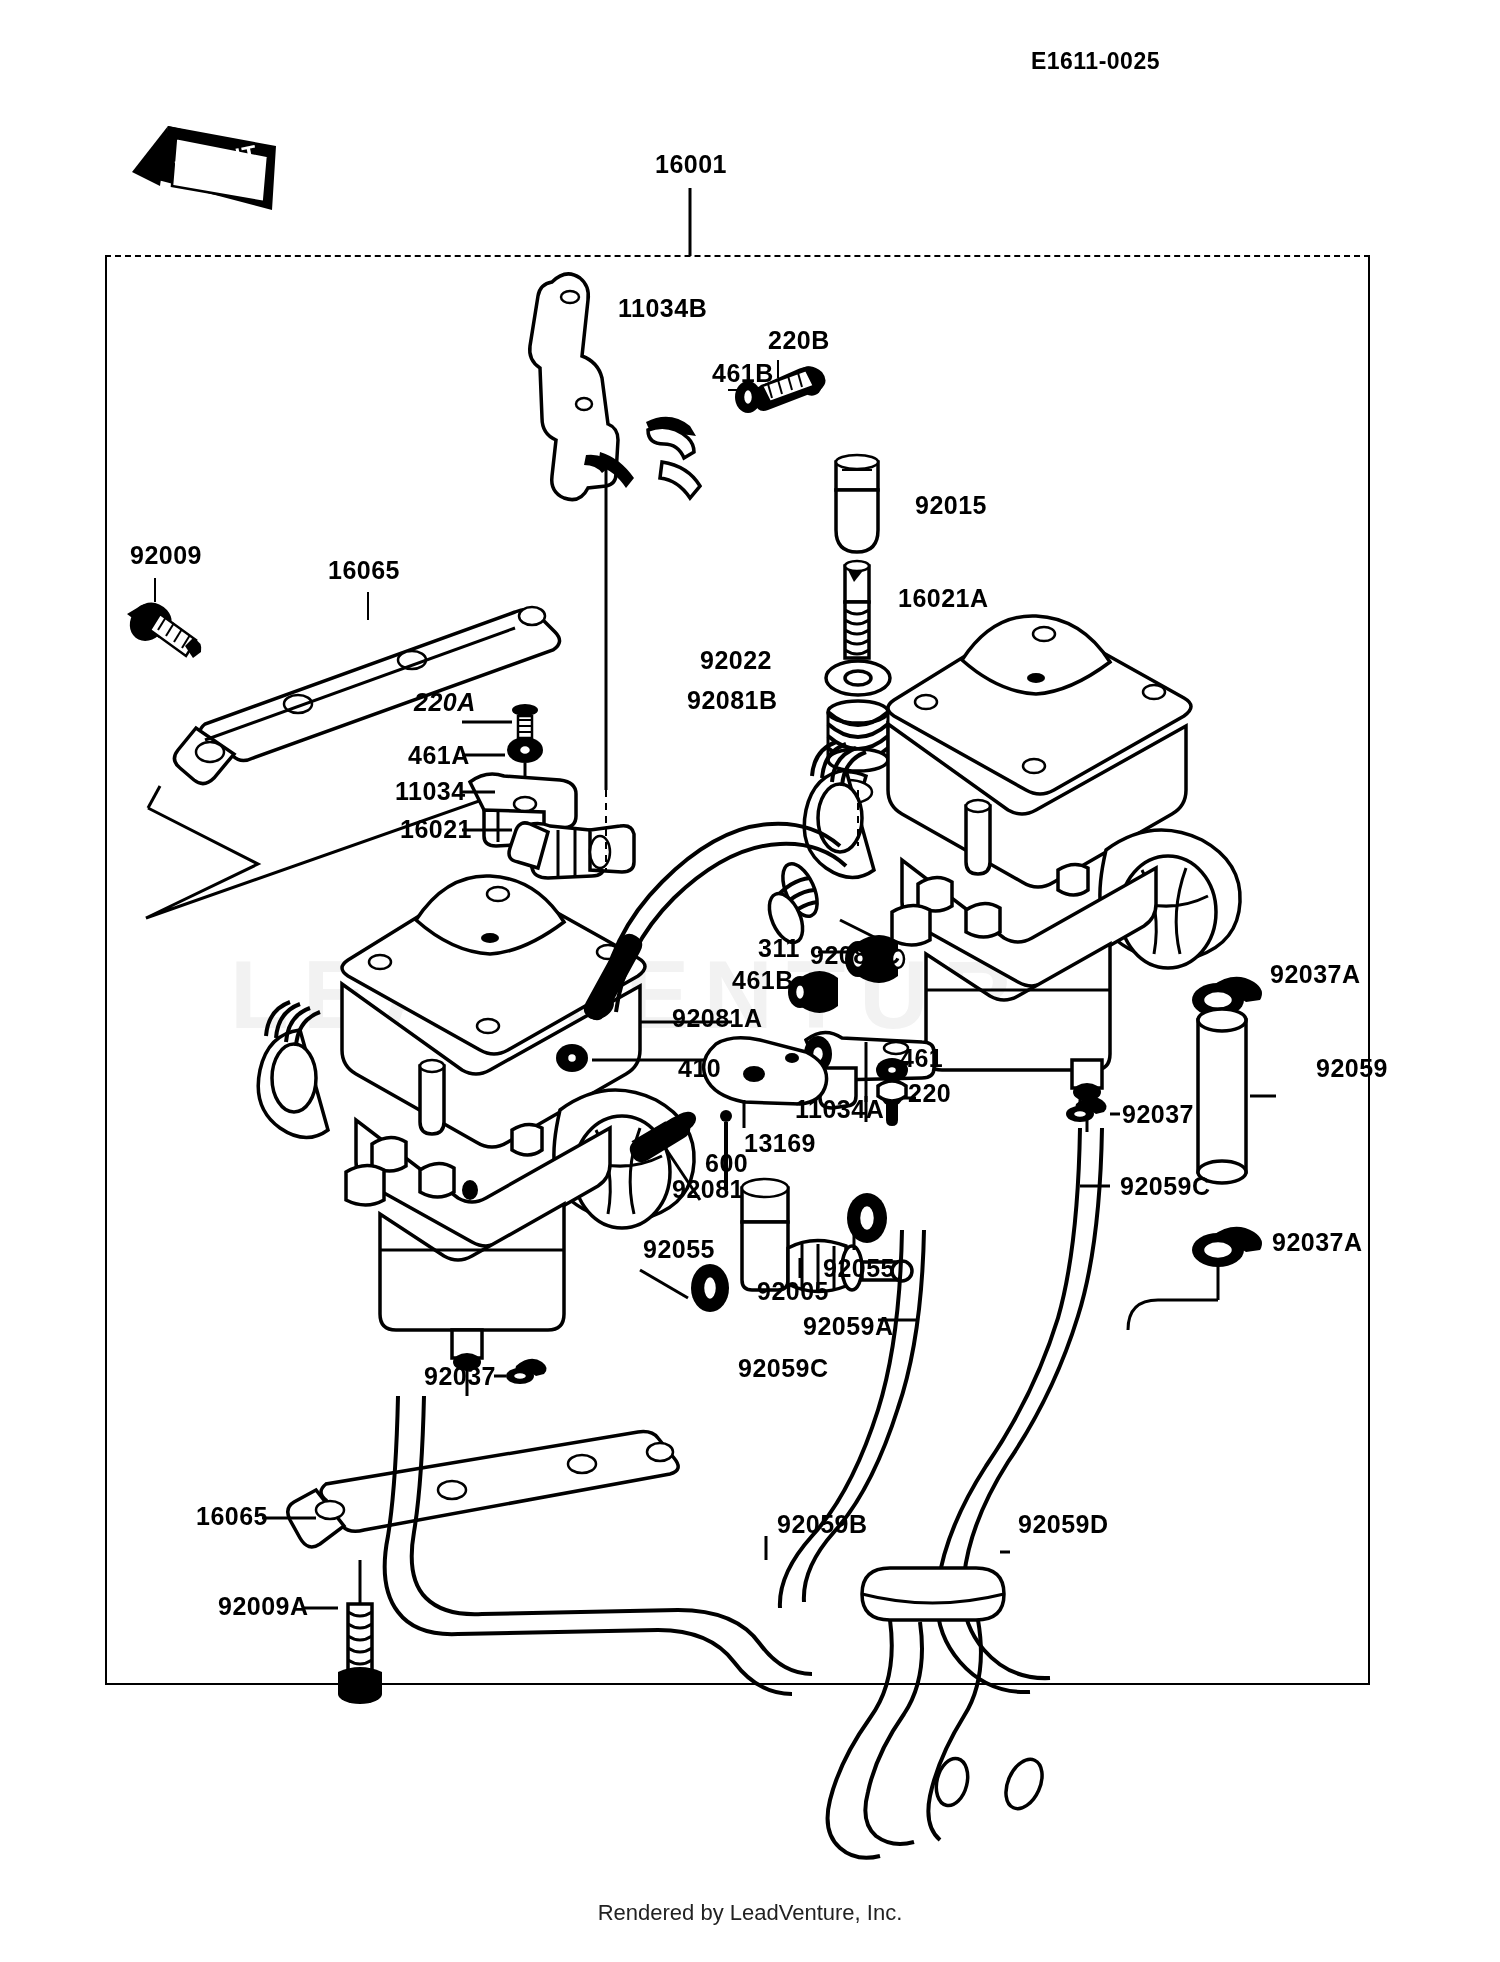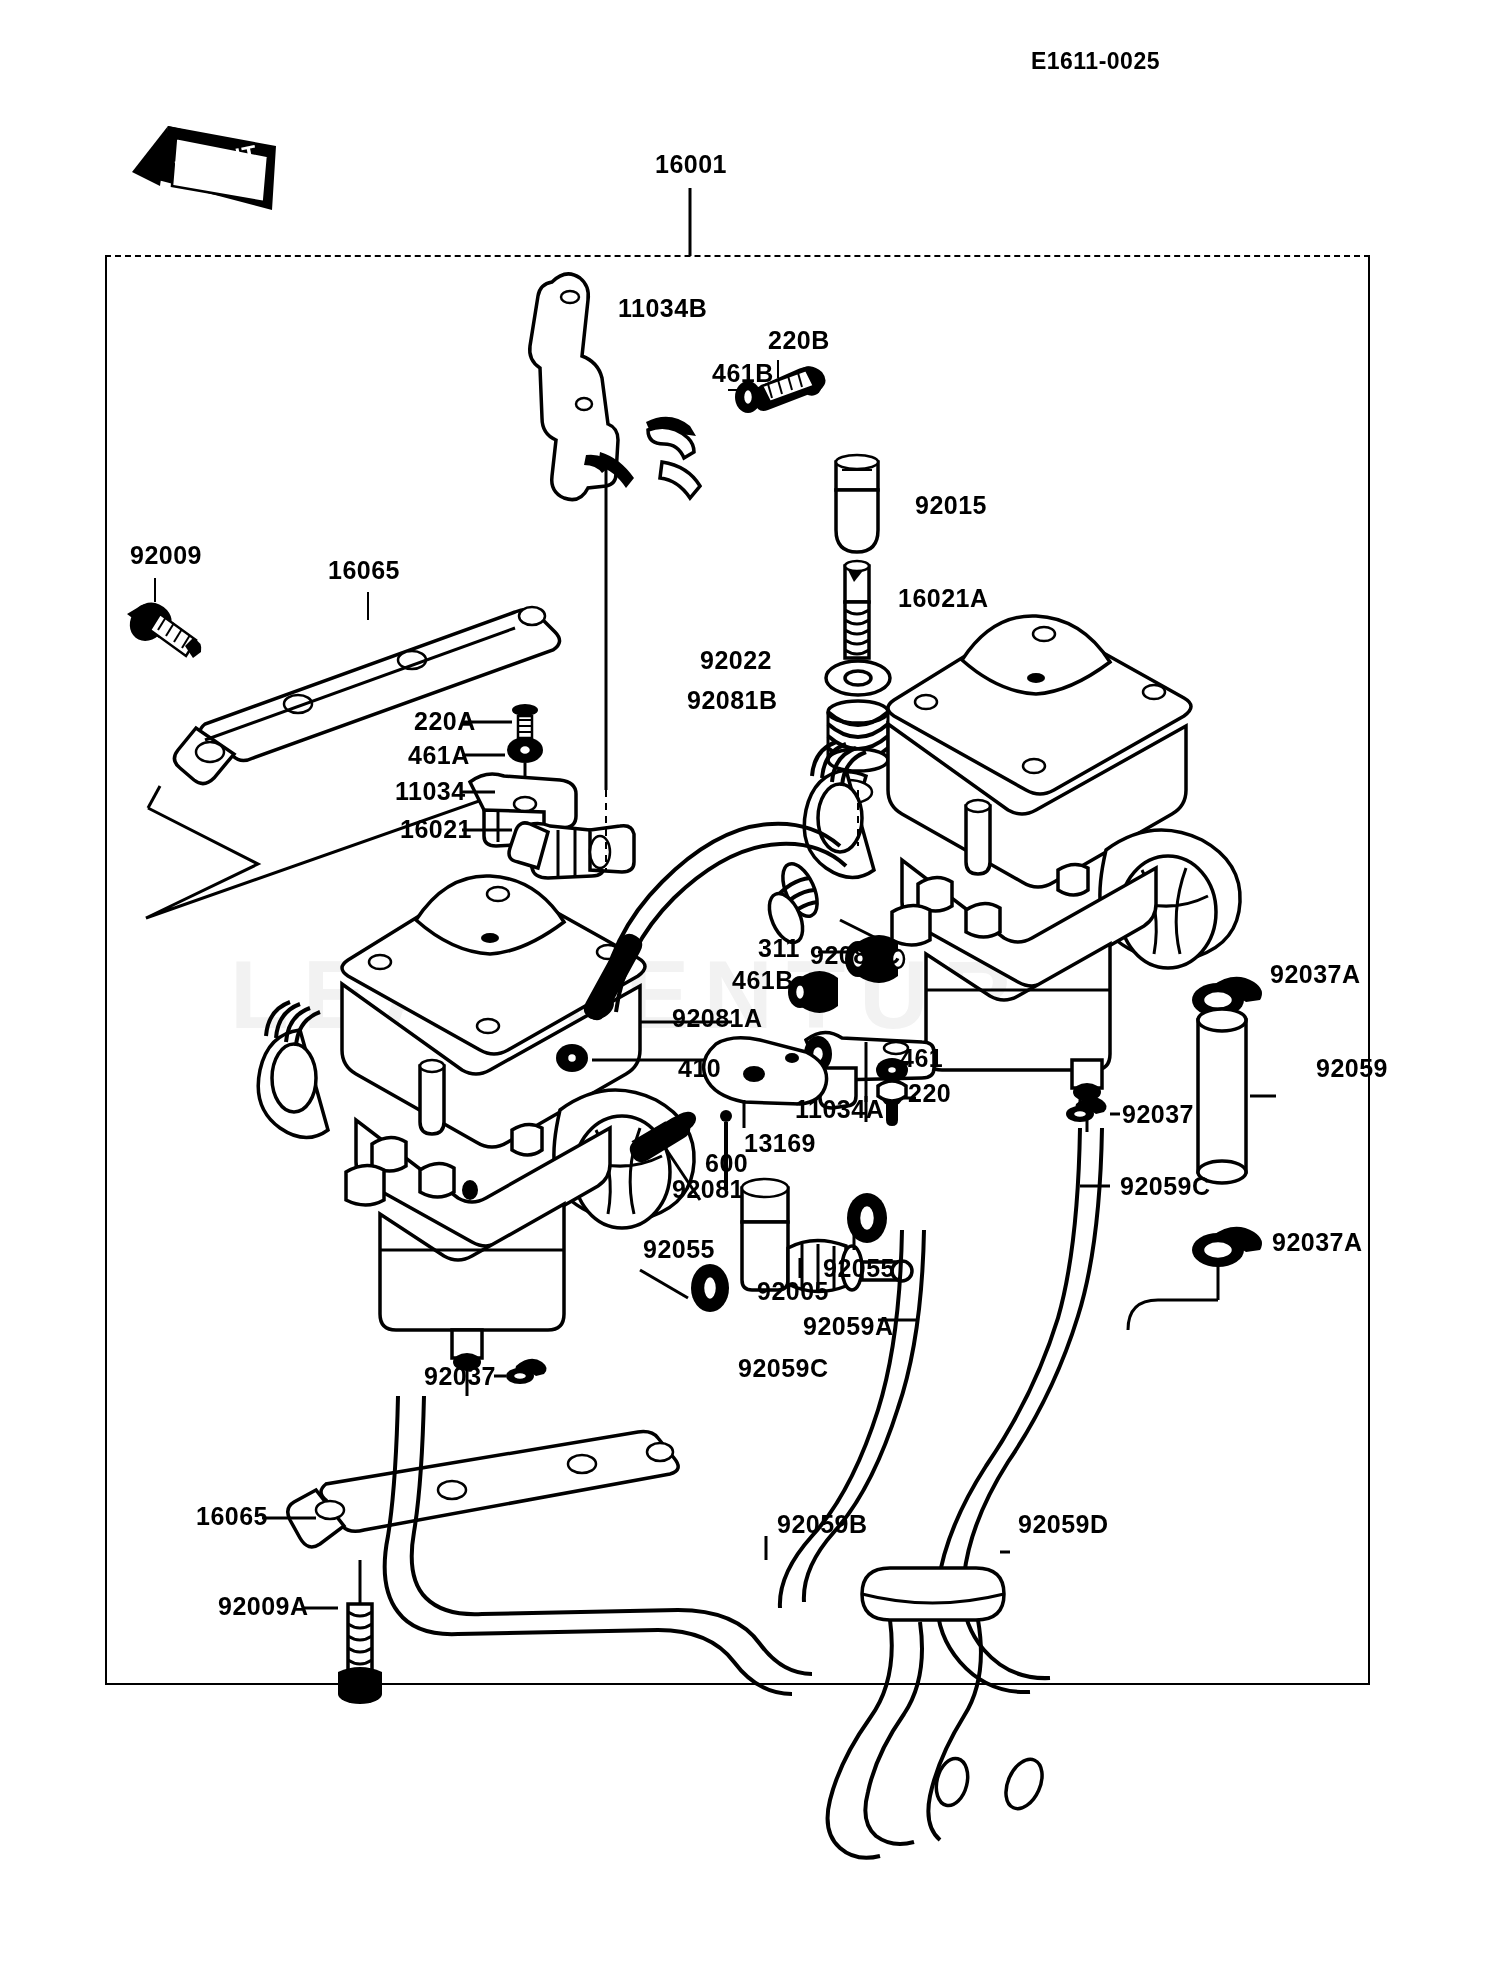--- a/index.html
+++ b/index.html
@@ -477,21 +477,21 @@
   <div class="lbl" style="left:655px;top:152px;">16001</div>
   <div class="lbl" style="left:618px;top:296px;">11034B</div>
   <div class="lbl" style="left:768px;top:328px;">220B</div>
   <div class="lbl" style="left:712px;top:361px;">461B</div>
   <div class="lbl" style="left:915px;top:493px;">92015</div>
   <div class="lbl" style="left:898px;top:586px;">16021A</div>
   <div class="lbl" style="left:130px;top:543px;">92009</div>
   <div class="lbl" style="left:328px;top:558px;">16065</div>
   <div class="lbl" style="left:700px;top:648px;">92022</div>
   <div class="lbl" style="left:687px;top:688px;">92081B</div>
-  <div class="lbl" style="left:414px;top:709px;">220A</div>
+  <div class="lbl" style="left:414px;top:690px;font-style:italic;">220A</div>
   <div class="lbl" style="left:408px;top:703px;margin-top:40px;">461A</div>
   <div class="lbl" style="left:395px;top:779px;">11034</div>
   <div class="lbl" style="left:400px;top:817px;">16021</div>
   <div class="lbl" style="left:810px;top:943px;">92081C</div>
   <div class="lbl" style="left:758px;top:936px;">311</div>
   <div class="lbl" style="left:732px;top:968px;">461B</div>
   <div class="lbl" style="left:672px;top:1006px;">92081A</div>
   <div class="lbl" style="left:678px;top:1044px;margin-top:12px;">410</div>
   <div class="lbl" style="left:900px;top:1046px;">461</div>
   <div class="lbl" style="left:908px;top:1081px;">220</div>
@@ -508,14 +508,15 @@
   <div class="lbl" style="left:757px;top:1279px;">92005</div>
   <div class="lbl" style="left:823px;top:1256px;">92055</div>
   <div class="lbl" style="left:803px;top:1314px;">92059A</div>
   <div class="lbl" style="left:738px;top:1356px;">92059C</div>
   <div class="lbl" style="left:424px;top:1364px;">92037</div>
   <div class="lbl" style="left:196px;top:1504px;">16065</div>
   <div class="lbl" style="left:777px;top:1512px;">92059B</div>
   <div class="lbl" style="left:1018px;top:1512px;">92059D</div>
   <div class="lbl" style="left:218px;top:1594px;">92009A</div>
 
+  <div class="footer">Rendered by LeadVenture, Inc.</div>
 
 </div>
 
 </body></html>

